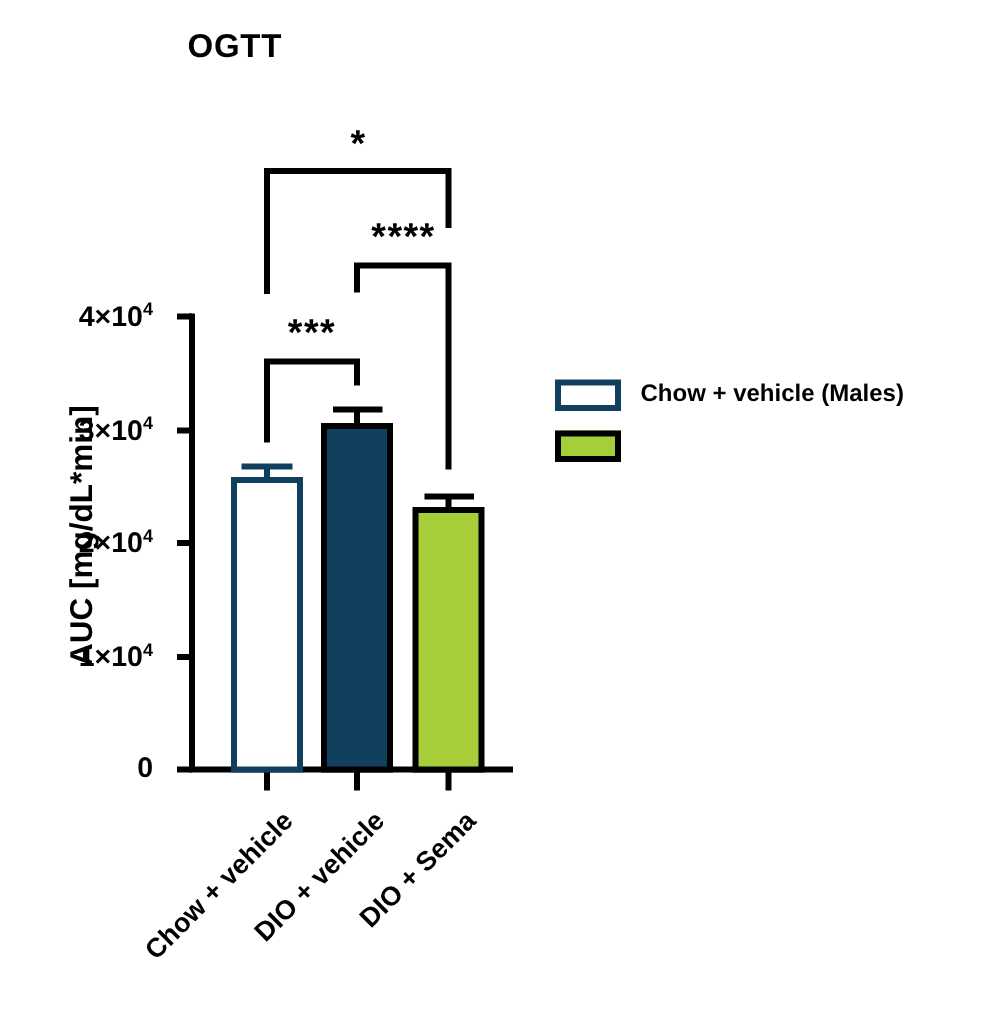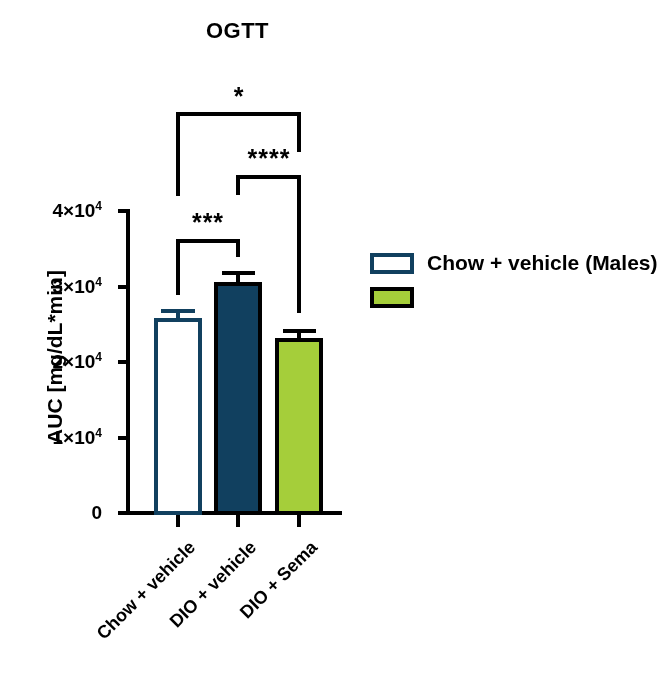--- a/index.html
+++ b/index.html
@@ -4,21 +4,21 @@
 <style>
   html,body{margin:0;padding:0;background:#ffffff;}
   body{width:671px;height:682px;position:relative;overflow:hidden;
        font-family:"Liberation Sans", sans-serif;color:#000;}
 
   #figure{position:absolute;left:0;top:0;width:671px;height:682px;}
 
   
   #chart-title{
     position:absolute;left:125px;top:18px;width:225px;
-    text-align:center;font-size:22px;font-weight:bold;letter-spacing:.5px;
+    text-align:left;font-size:22px;font-weight:bold;letter-spacing:.5px;
   }
 
   
   #y-axis-label{
     position:absolute;left:-75px;top:345px;width:260px;
     transform:rotate(-90deg);transform-origin:center center;
     text-align:center;font-size:21px;font-weight:bold;white-space:nowrap;
   }
 
   
@@ -41,21 +41,21 @@
   
   .sig-star{
     position:absolute;font-size:25px;font-weight:bold;line-height:1;
     text-align:center;letter-spacing:1px;white-space:nowrap;
   }
 
   
   #legend{position:absolute;left:370px;top:246px;}
   .legend-row{display:flex;align-items:center;height:34px;}
   .legend-swatch{width:44px;height:21px;margin-right:13px;box-sizing:border-box;}
-  .legend-text{font-size:21px;font-weight:bold;white-space:nowrap;}
+  .legend-text{font-size:16px;font-weight:bold;white-space:nowrap;}
 </style>
 </head>
 <body>
 
 <div id="figure">
 
   <div id="chart-title">OGTT</div>
 
   <div id="y-axis-label">AUC [mg/dL*min]</div>
 

